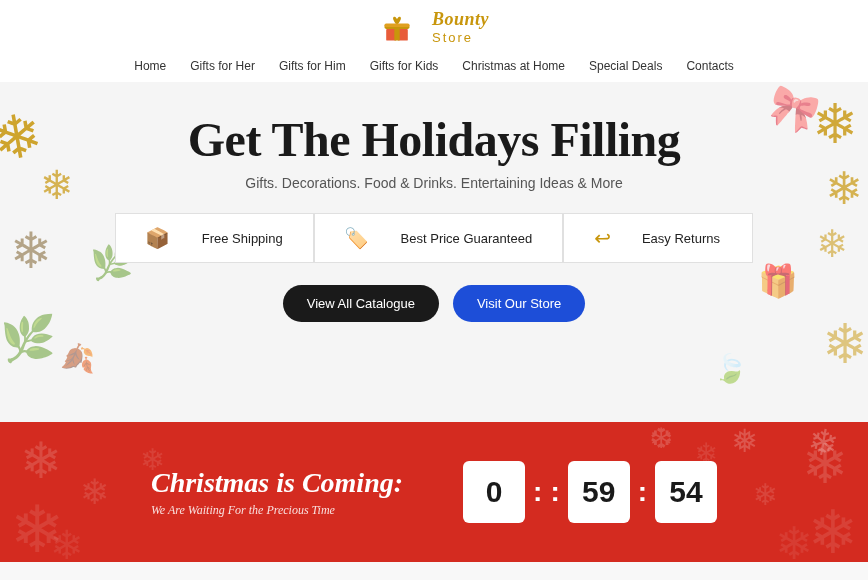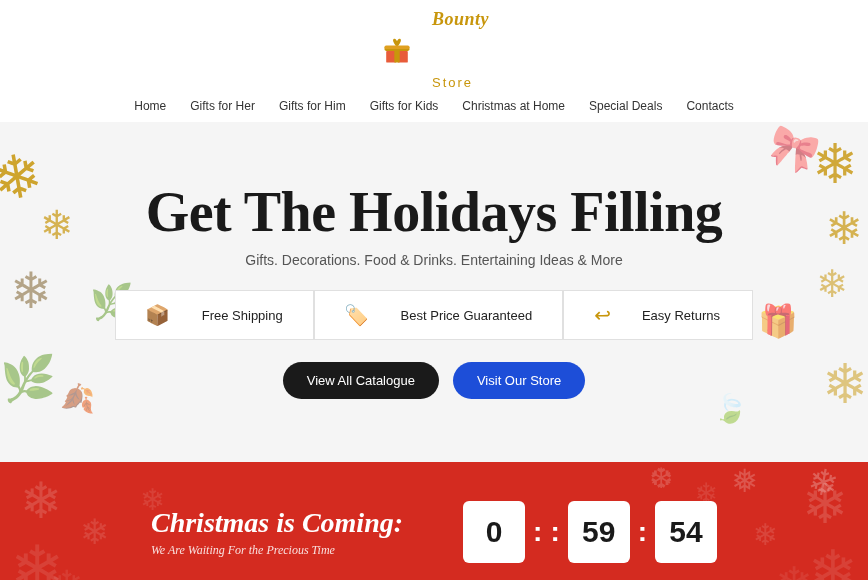--- a/index.html
+++ b/index.html
@@ -8,38 +8,37 @@
     
     .header {
       background: #fff;
       text-align: center;
       padding: 10px 0 8px;
       position: relative;
       z-index: 10;
     }
     .logo-wrap {
       display: inline-flex;
-      align-items: center;
+      align-items: flex-start;
       gap: 17px;
     }
     .logo-text-top {
       font-size: 18px;
       font-weight: 700;
       color: #c8960c;
       line-height: 1.1;
       font-style: italic;
       letter-spacing: 0.5px;
     }
     .logo-text-bottom {
       font-size: 13px;
       color: #c8960c;
       letter-spacing: 2px;
       font-style: normal;
       font-family: Arial, sans-serif;
-      margin-top: 45px;
     }
     .logo-text-block { text-align: left; }
 
     nav {
       margin-top: 6px;
     }
     nav a {
       font-family: Arial, sans-serif;
       font-size: 12px;
       color: #333;
@@ -55,29 +54,28 @@
       overflow: hidden;
       display: flex;
       flex-direction: column;
       align-items: center;
       justify-content: flex-start;
       padding-top: 30px;
     }
 
     .hero-title {
       font-family: 'Georgia', serif;
-      font-size: 56px;
+      font-size: 48px;
       font-weight: 700;
       color: #1a1a1a;
       text-align: center;
       line-height: 1.15;
       position: relative;
       z-index: 2;
       letter-spacing: -0.5px;
-      margin-top: 28px;
     }
     .hero-subtitle {
       font-family: Arial, sans-serif;
       font-size: 14px;
       color: #555;
       margin-top: 8px;
       text-align: center;
       position: relative;
       z-index: 2;
     }

